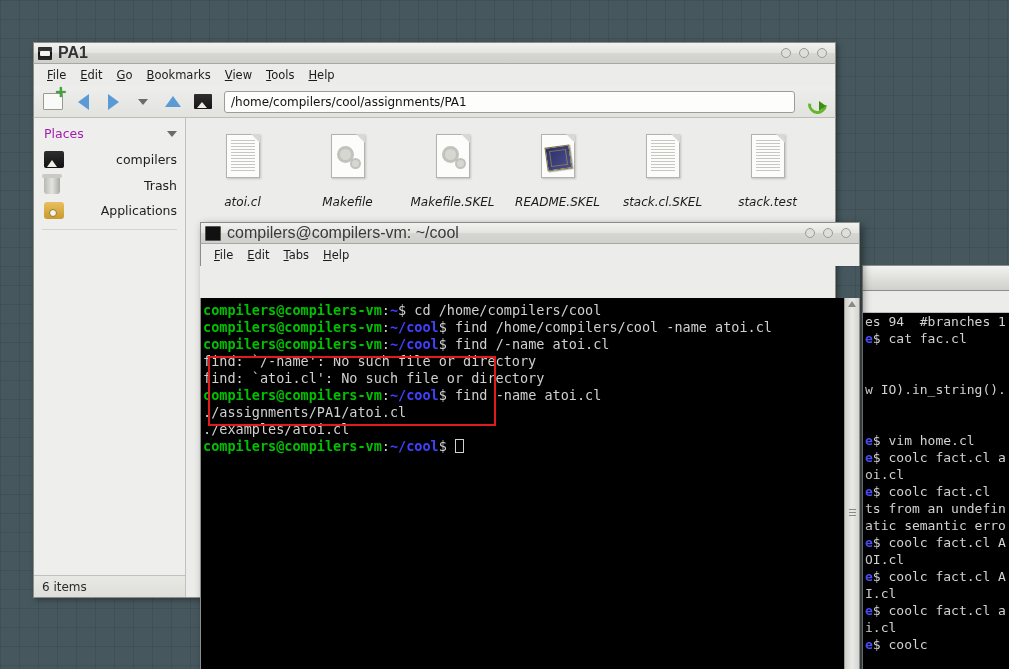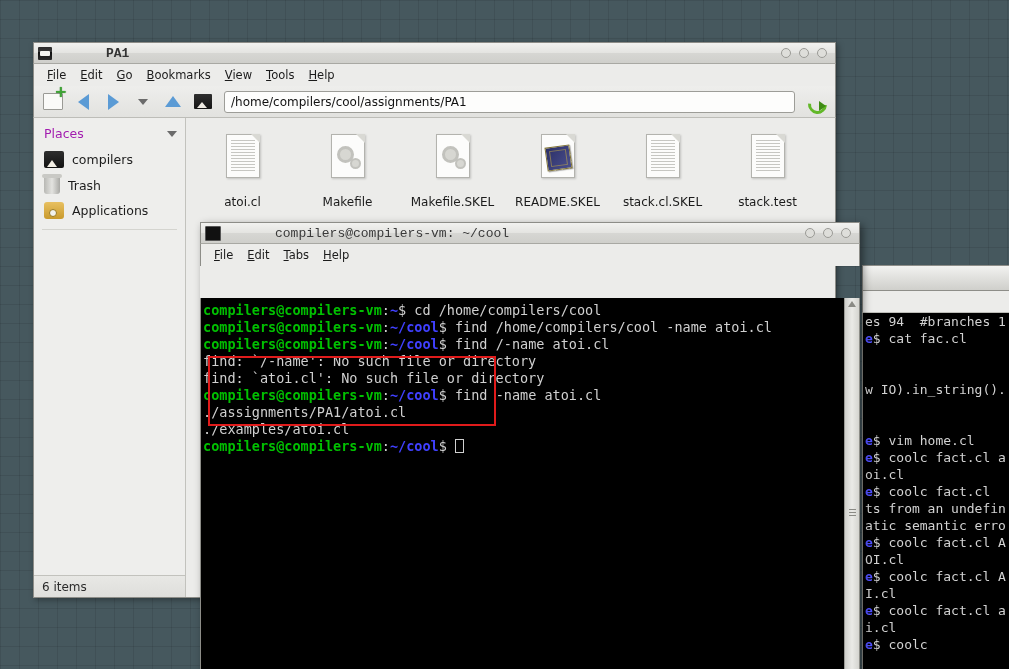--- a/index.html
+++ b/index.html
@@ -15,23 +15,23 @@
 
   
   .window{position:absolute;box-sizing:border-box;}
   .titlebar{
     height:22px;box-sizing:border-box;
     background:linear-gradient(to bottom,#f2f2f0 0%,#e4e4e1 48%,#d6d6d3 52%,#cfcfcb 100%);
     border:1px solid #8d8d88;border-bottom:1px solid #a8a8a3;
     display:flex;align-items:center;padding:0 4px;position:relative;
   }
   .titlebar .tb-title{
-    font-size:13px;color:#333;font-weight:bold;
-    font-family:Liberation Mono, monospace;
-    white-space:nowrap;overflow:hidden;margin-left:48px;
+    font-size:16px;color:#333;font-weight:bold;
+    font-family:Liberation Sans, sans-serif;
+    white-space:nowrap;overflow:hidden;
   }
   .tb-icon{width:14px;height:13px;margin-right:6px;flex:none;position:relative;}
   .tb-icon.folder{
     background:linear-gradient(to bottom,#2b2b2b 0%,#3a3a3a 40%,#111 42%,#2a2a2a 100%);
     border-radius:1px;
   }
   .tb-icon.folder:after{
     content:"";position:absolute;left:2px;top:4px;right:2px;height:5px;
     background:#f3f3f0;border-radius:1px;
   }
@@ -94,21 +94,21 @@
   }
 
   #pa1 .body{
     position:absolute;left:0;top:76px;right:0;bottom:0;
     border:1px solid #8d8d88;border-top:none;box-sizing:border-box;display:flex;
   }
   #pa1 .sidebar{width:152px;background:#eeeeec;border-right:1px solid #c2c2bd;
     display:flex;flex-direction:column;box-sizing:border-box;}
   .places-hdr{display:flex;align-items:center;padding:8px 8px 6px 10px;}
   .places-hdr .lbl{font-size:12.5px;color:#a21caf;flex:1;}
-  .place{display:flex;align-items:center;gap:8px;padding:4px 8px 4px 10px;}
+  .place{display:flex;align-items:center;gap:8px;padding:4px 8px 4px 10px;justify-content:space-between;}
   .place .nm{font-size:12.5px;color:#1d1d1d;}
   .ico-home{width:20px;height:17px;background:linear-gradient(to bottom,#2e2e2e,#121212);
     border-radius:2px;position:relative;flex:none;}
   .ico-home:after{content:"";position:absolute;left:3px;bottom:1px;width:0;height:0;
     border-left:5px solid transparent;border-right:5px solid transparent;border-bottom:7px solid #f2eee4;}
   .ico-trash{width:16px;height:18px;flex:none;position:relative;
     background:linear-gradient(to right,#b8b8b4,#e3e3e0,#a9a9a5);border-radius:0 0 3px 3px;}
   .ico-trash:before{content:"";position:absolute;left:-2px;top:-2px;width:20px;height:4px;
     background:#c9c9c5;border-radius:2px;}
   .ico-apps{width:20px;height:17px;flex:none;position:relative;
@@ -117,21 +117,21 @@
     border-radius:50%;background:#f2f2ee;border:1px solid #9a7a20;box-sizing:border-box;}
   .sb-sep{height:1px;background:#d4d4cf;margin:6px 8px 0 8px;}
   .sb-fill{flex:1;}
   .statusbar{
     height:22px;box-sizing:border-box;background:linear-gradient(to bottom,#e8e8e5,#dededb);
     border-top:1px solid #c2c2bd;display:flex;align-items:center;padding-left:8px;
     font-size:12px;color:#2b2b2b;
   }
   #pa1 .content{flex:1;background:#ececea;position:relative;}
   .iconrow{display:flex;padding:16px 10px 0 14px;gap:20px;}
-  .fitem{width:85px;display:flex;flex-direction:column;align-items:center;}
+  .fitem{width:85px;display:flex;flex-direction:column;align-items:center;font-style:italic;}
   .fthumb{width:46px;height:56px;position:relative;}
   .page{
     position:absolute;left:6px;top:0;width:34px;height:44px;background:#fcfcfb;
     border:1px solid #b3b3ae;box-shadow:1px 1px 2px rgba(0,0,0,0.18);box-sizing:border-box;
   }
   .page:after{content:"";position:absolute;right:-1px;top:-1px;border-width:0 9px 9px 0;
     border-style:solid;border-color:transparent #d9d9d4 transparent transparent;}
   .txtlines{position:absolute;left:11px;top:6px;width:24px;height:32px;
     background:repeating-linear-gradient(to bottom,#bdbdb8 0px,#bdbdb8 1px,transparent 1px,transparent 3px);
     opacity:.85;}

